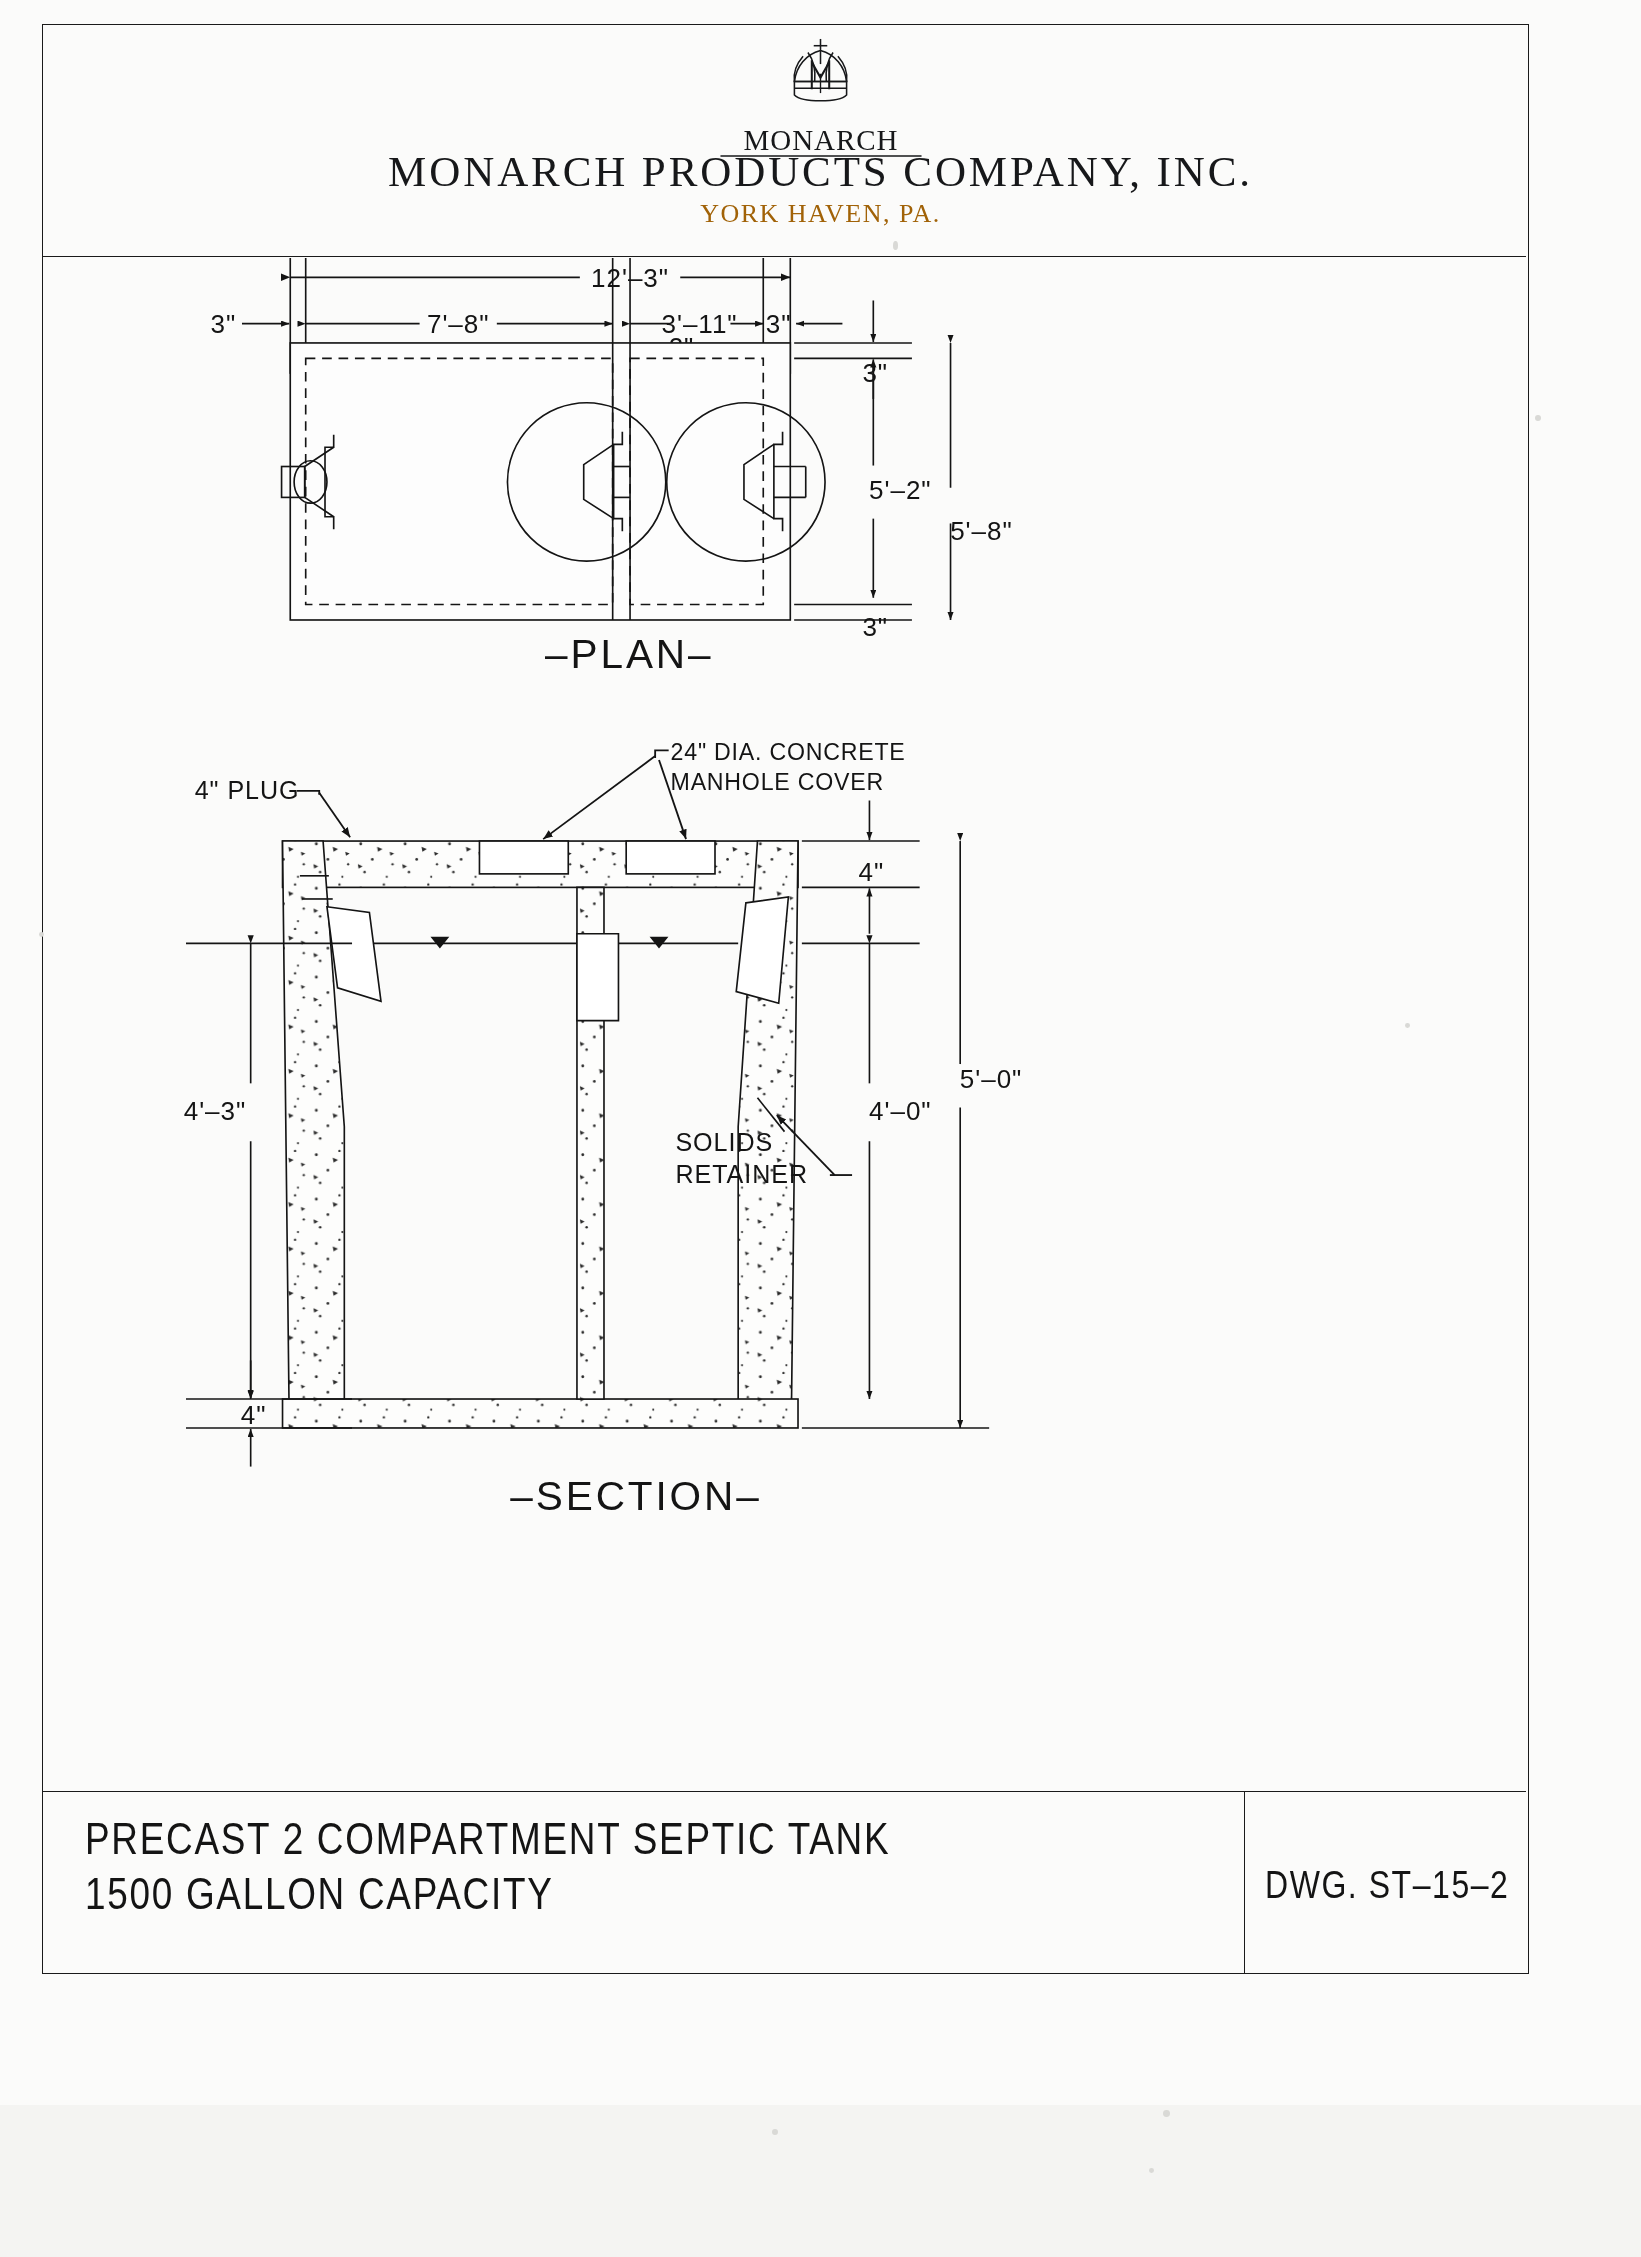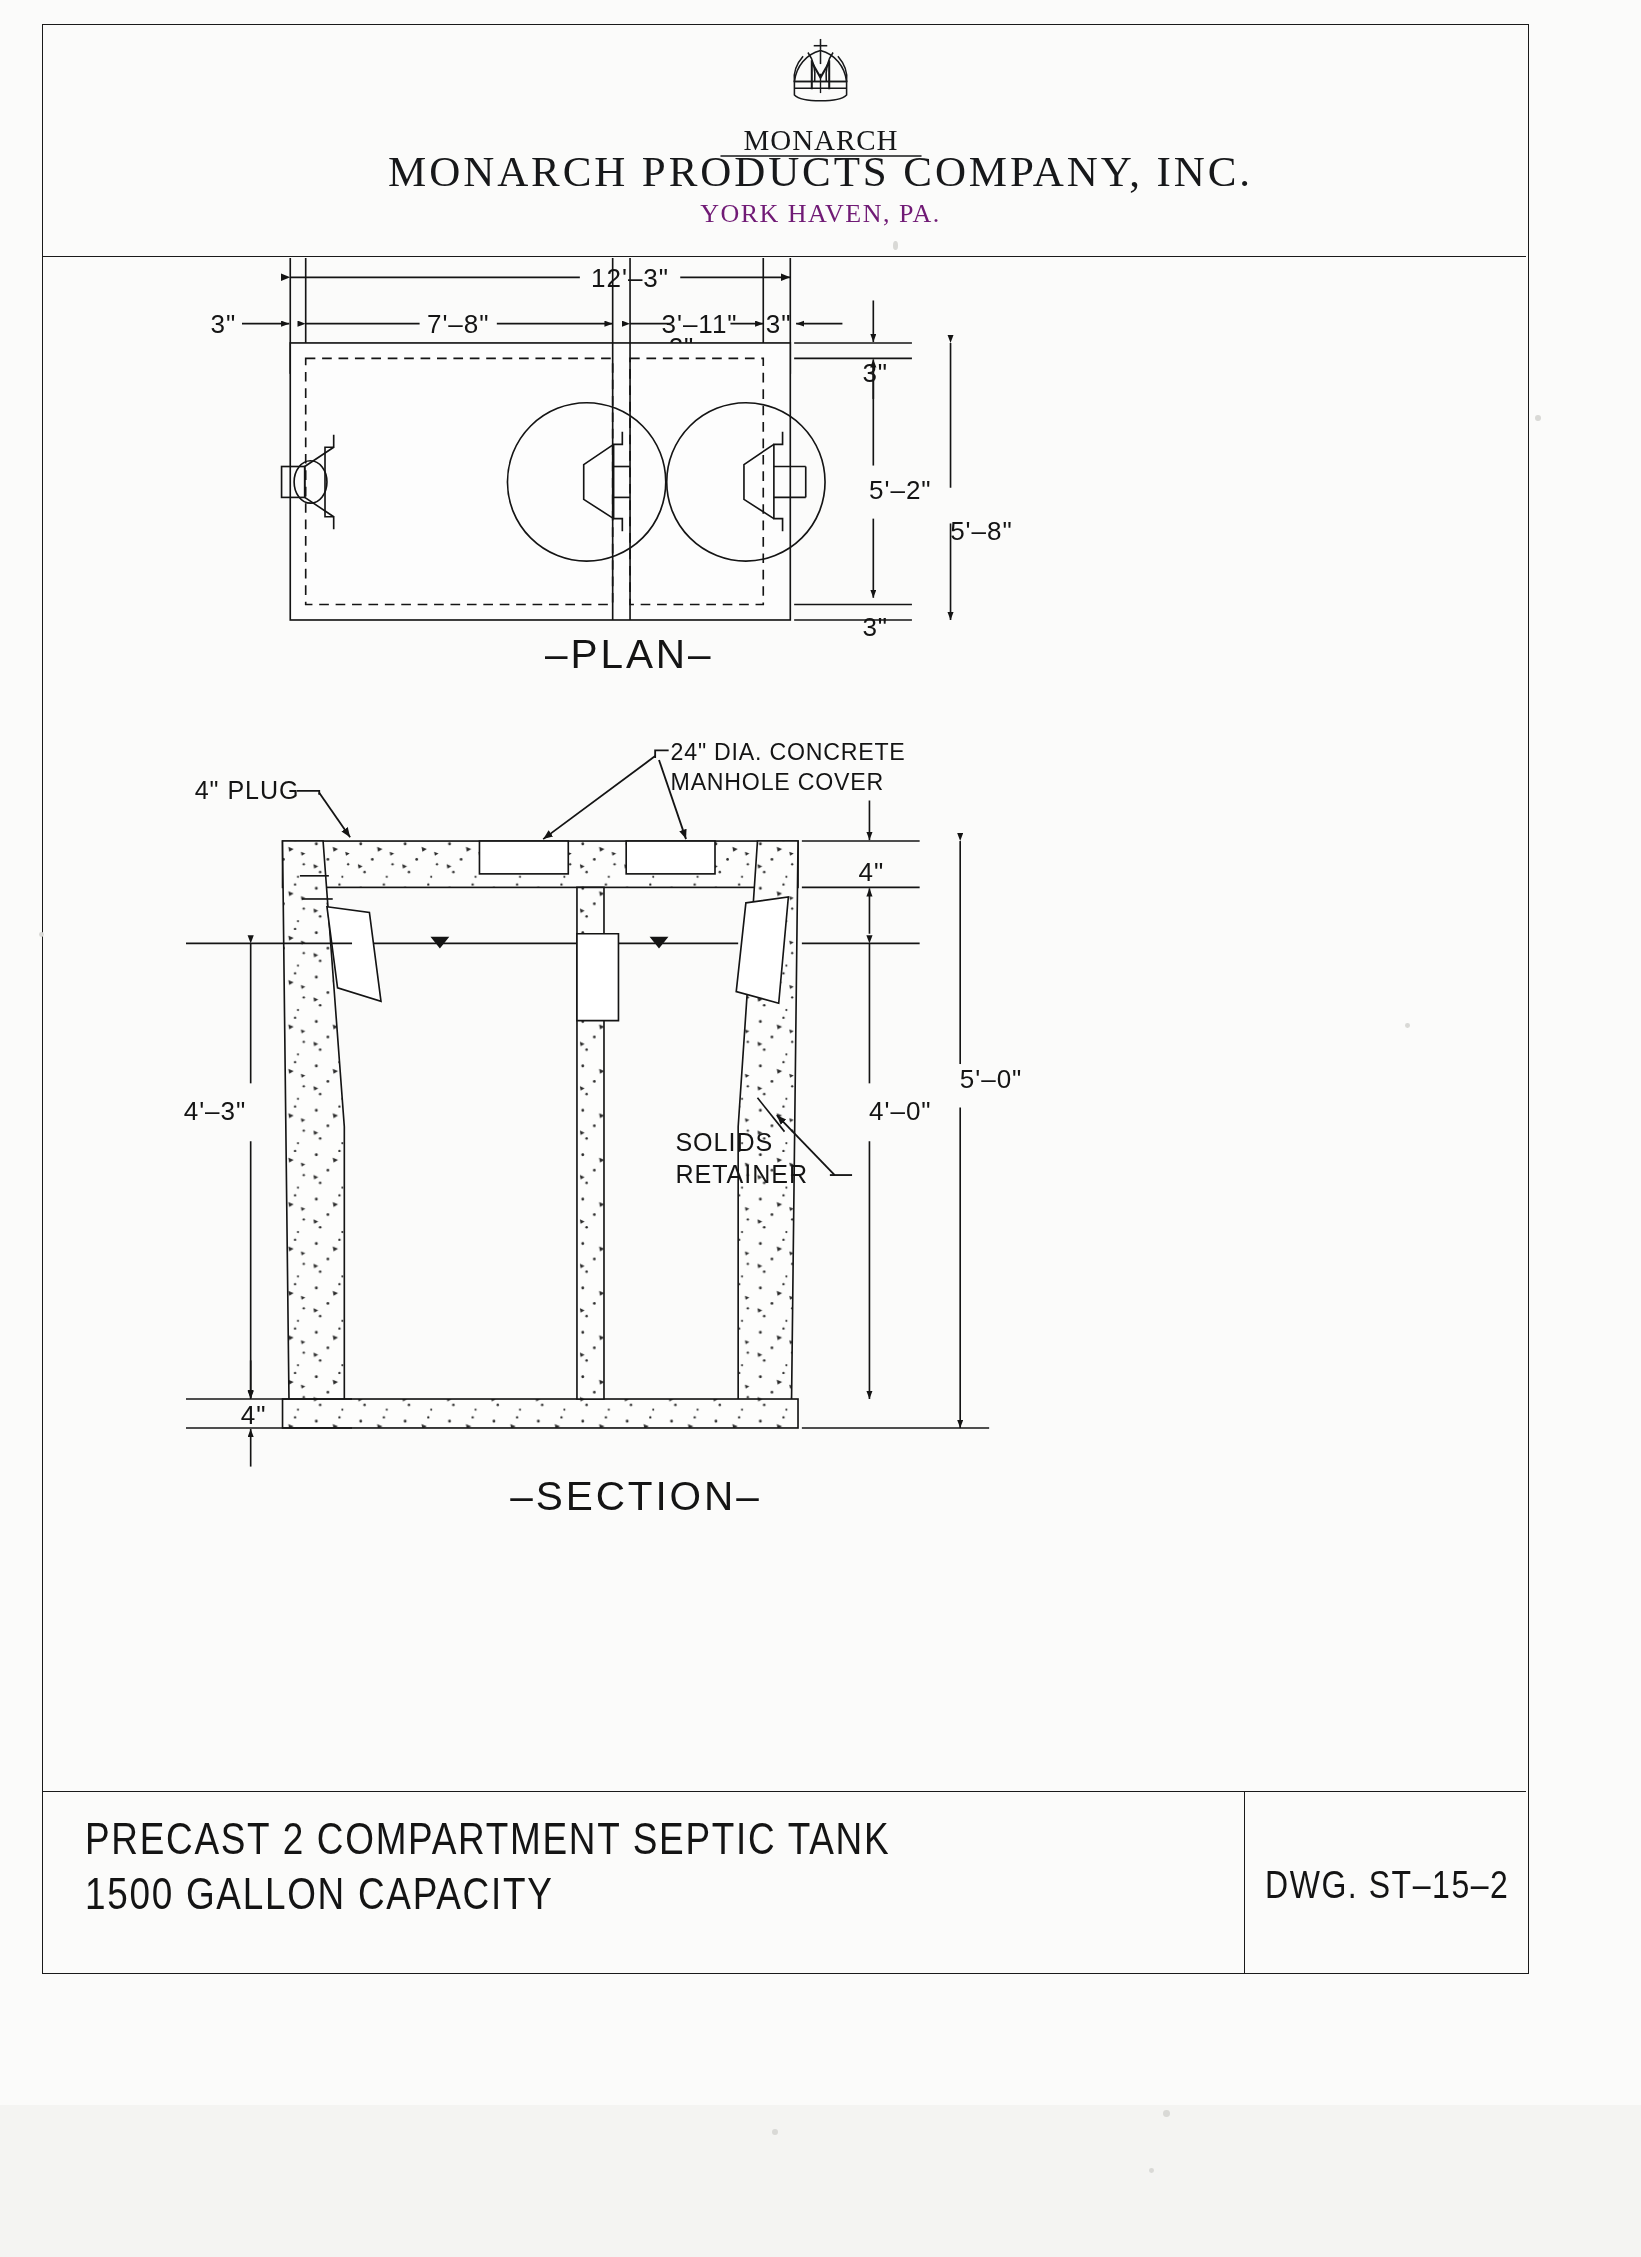--- a/index.html
+++ b/index.html
@@ -77,21 +77,21 @@
     margin-top: 23px;
   }
   #company-city {
     position: absolute;
     left: 0; top: 199px;
     width: 1641px;
     text-align: center;
     font-family: "Liberation Serif", serif;
     font-size: 26px;
     letter-spacing: 1.5px;
-    color: #701a75;
+    color: #a16207;
   }
 
   
   #drawing {
     position: absolute;
     left: 43px; top: 258px;
   }
 
   
   .tb-text {

